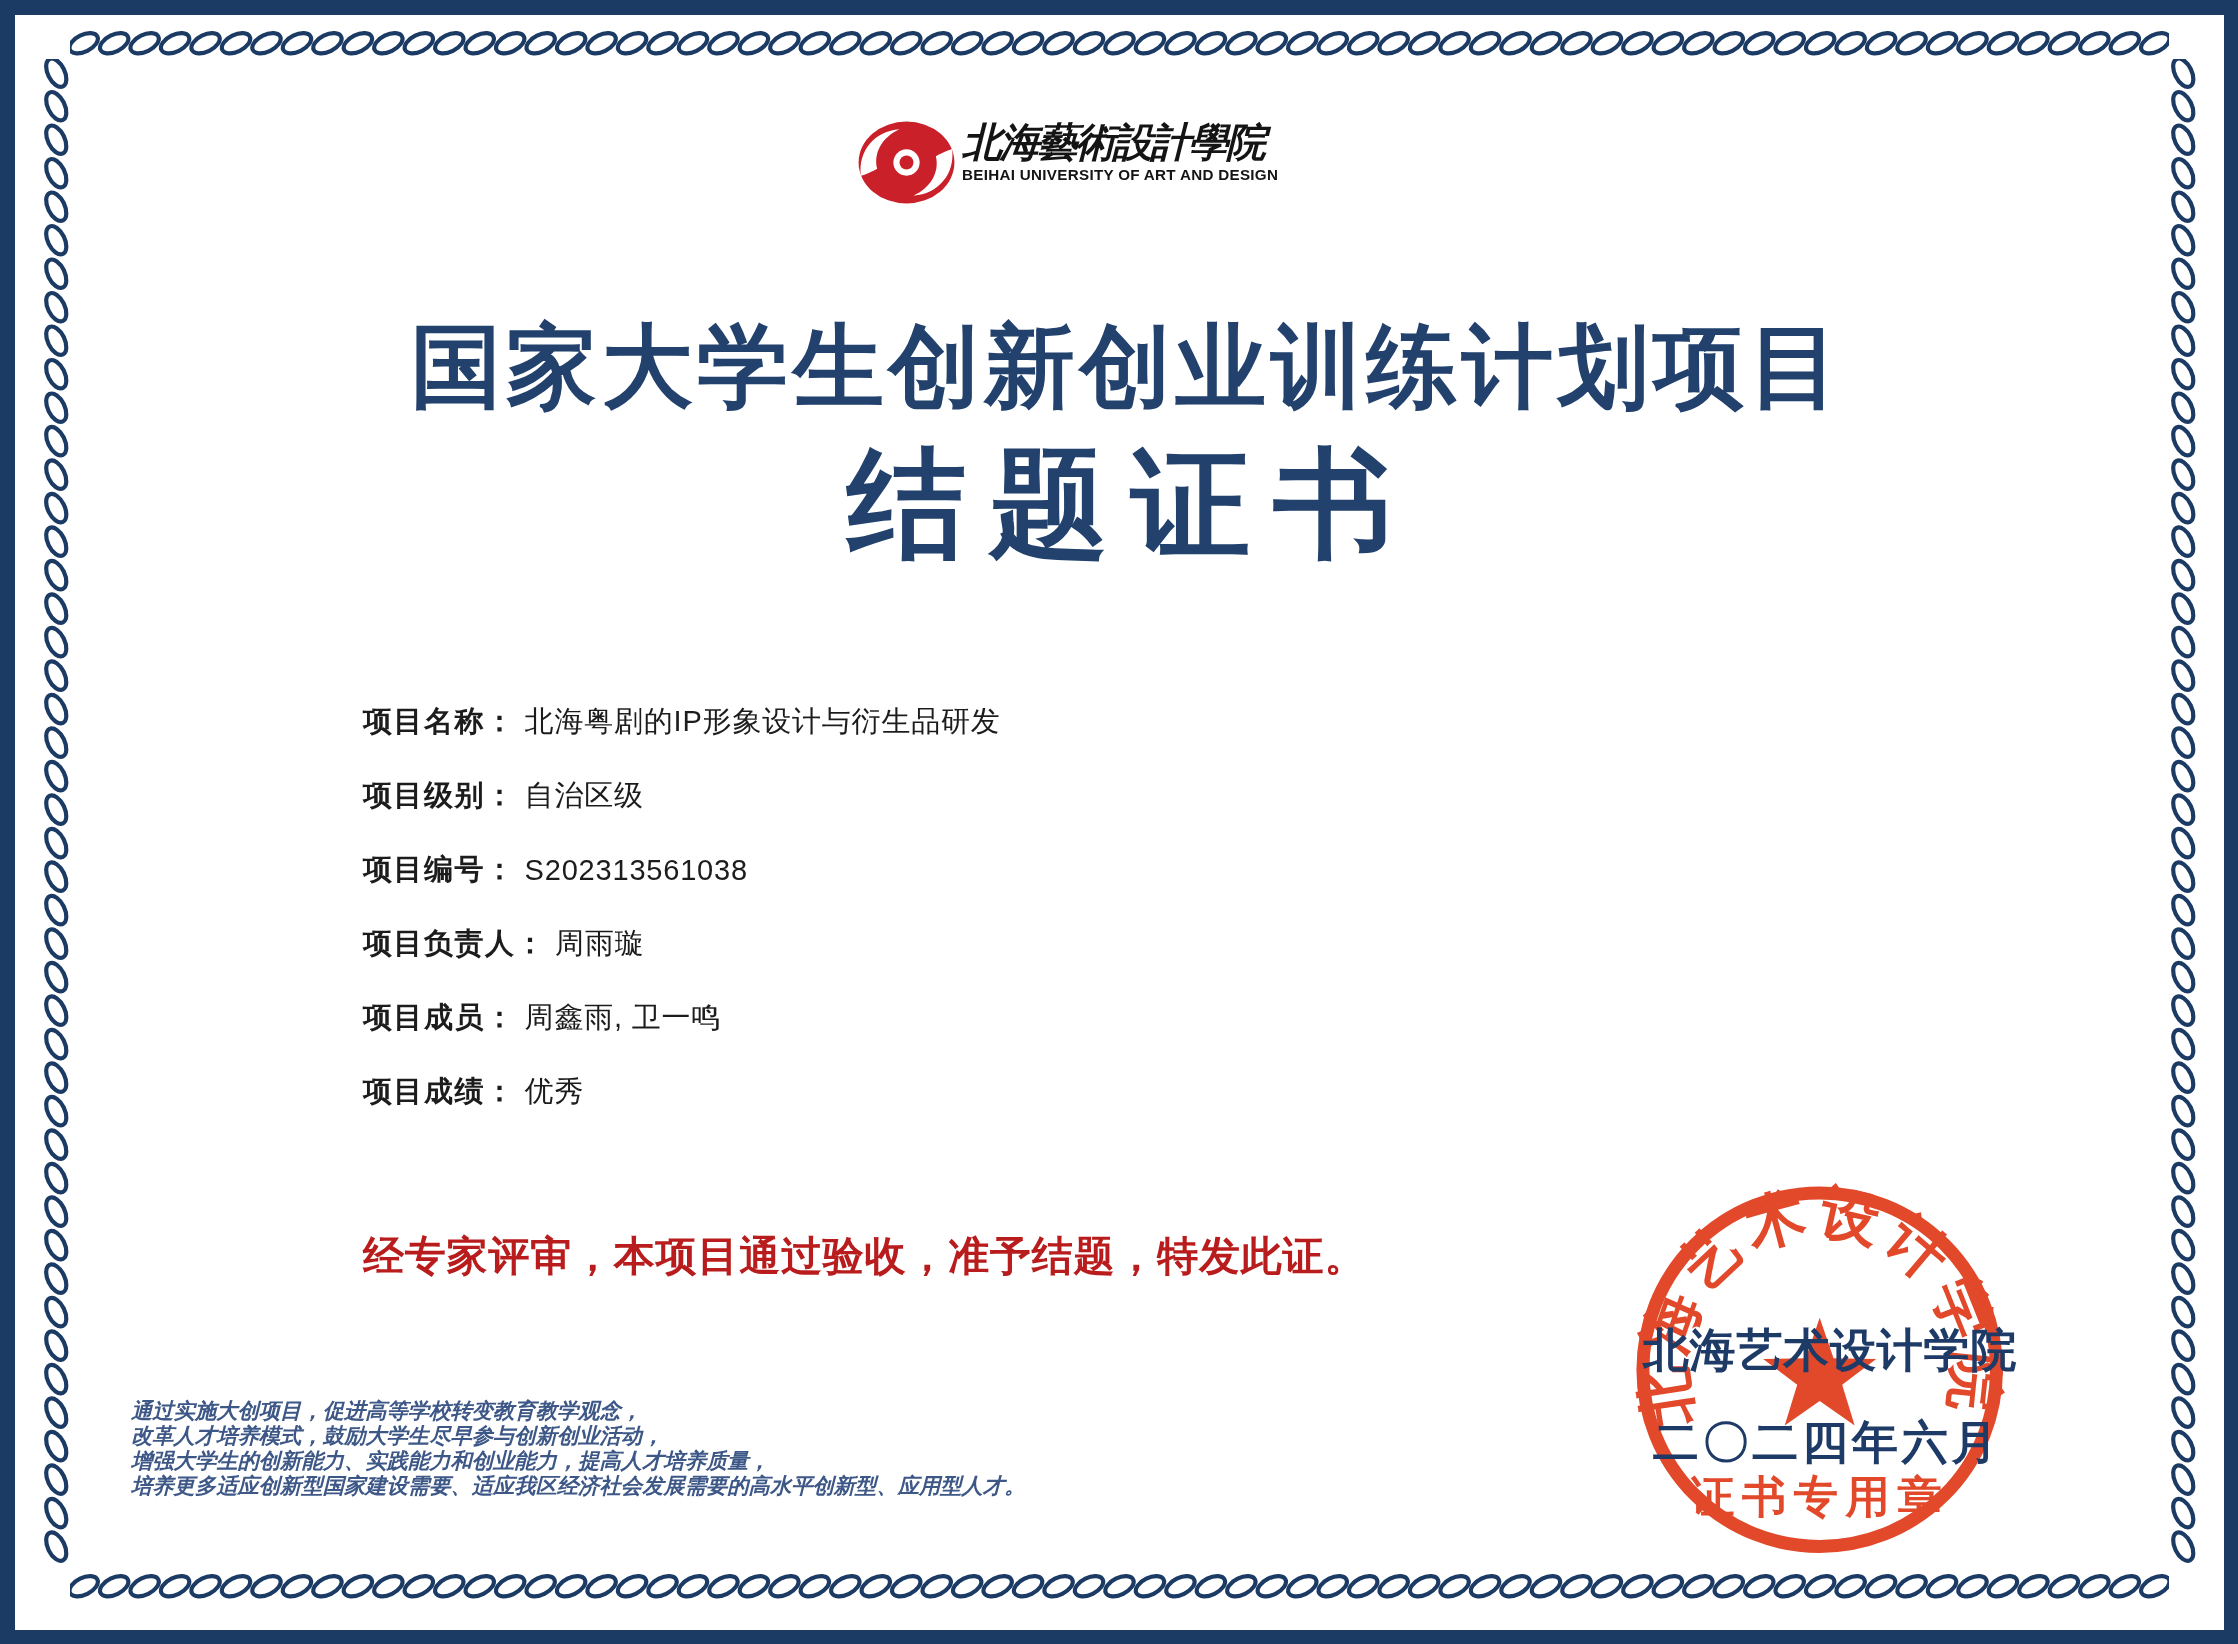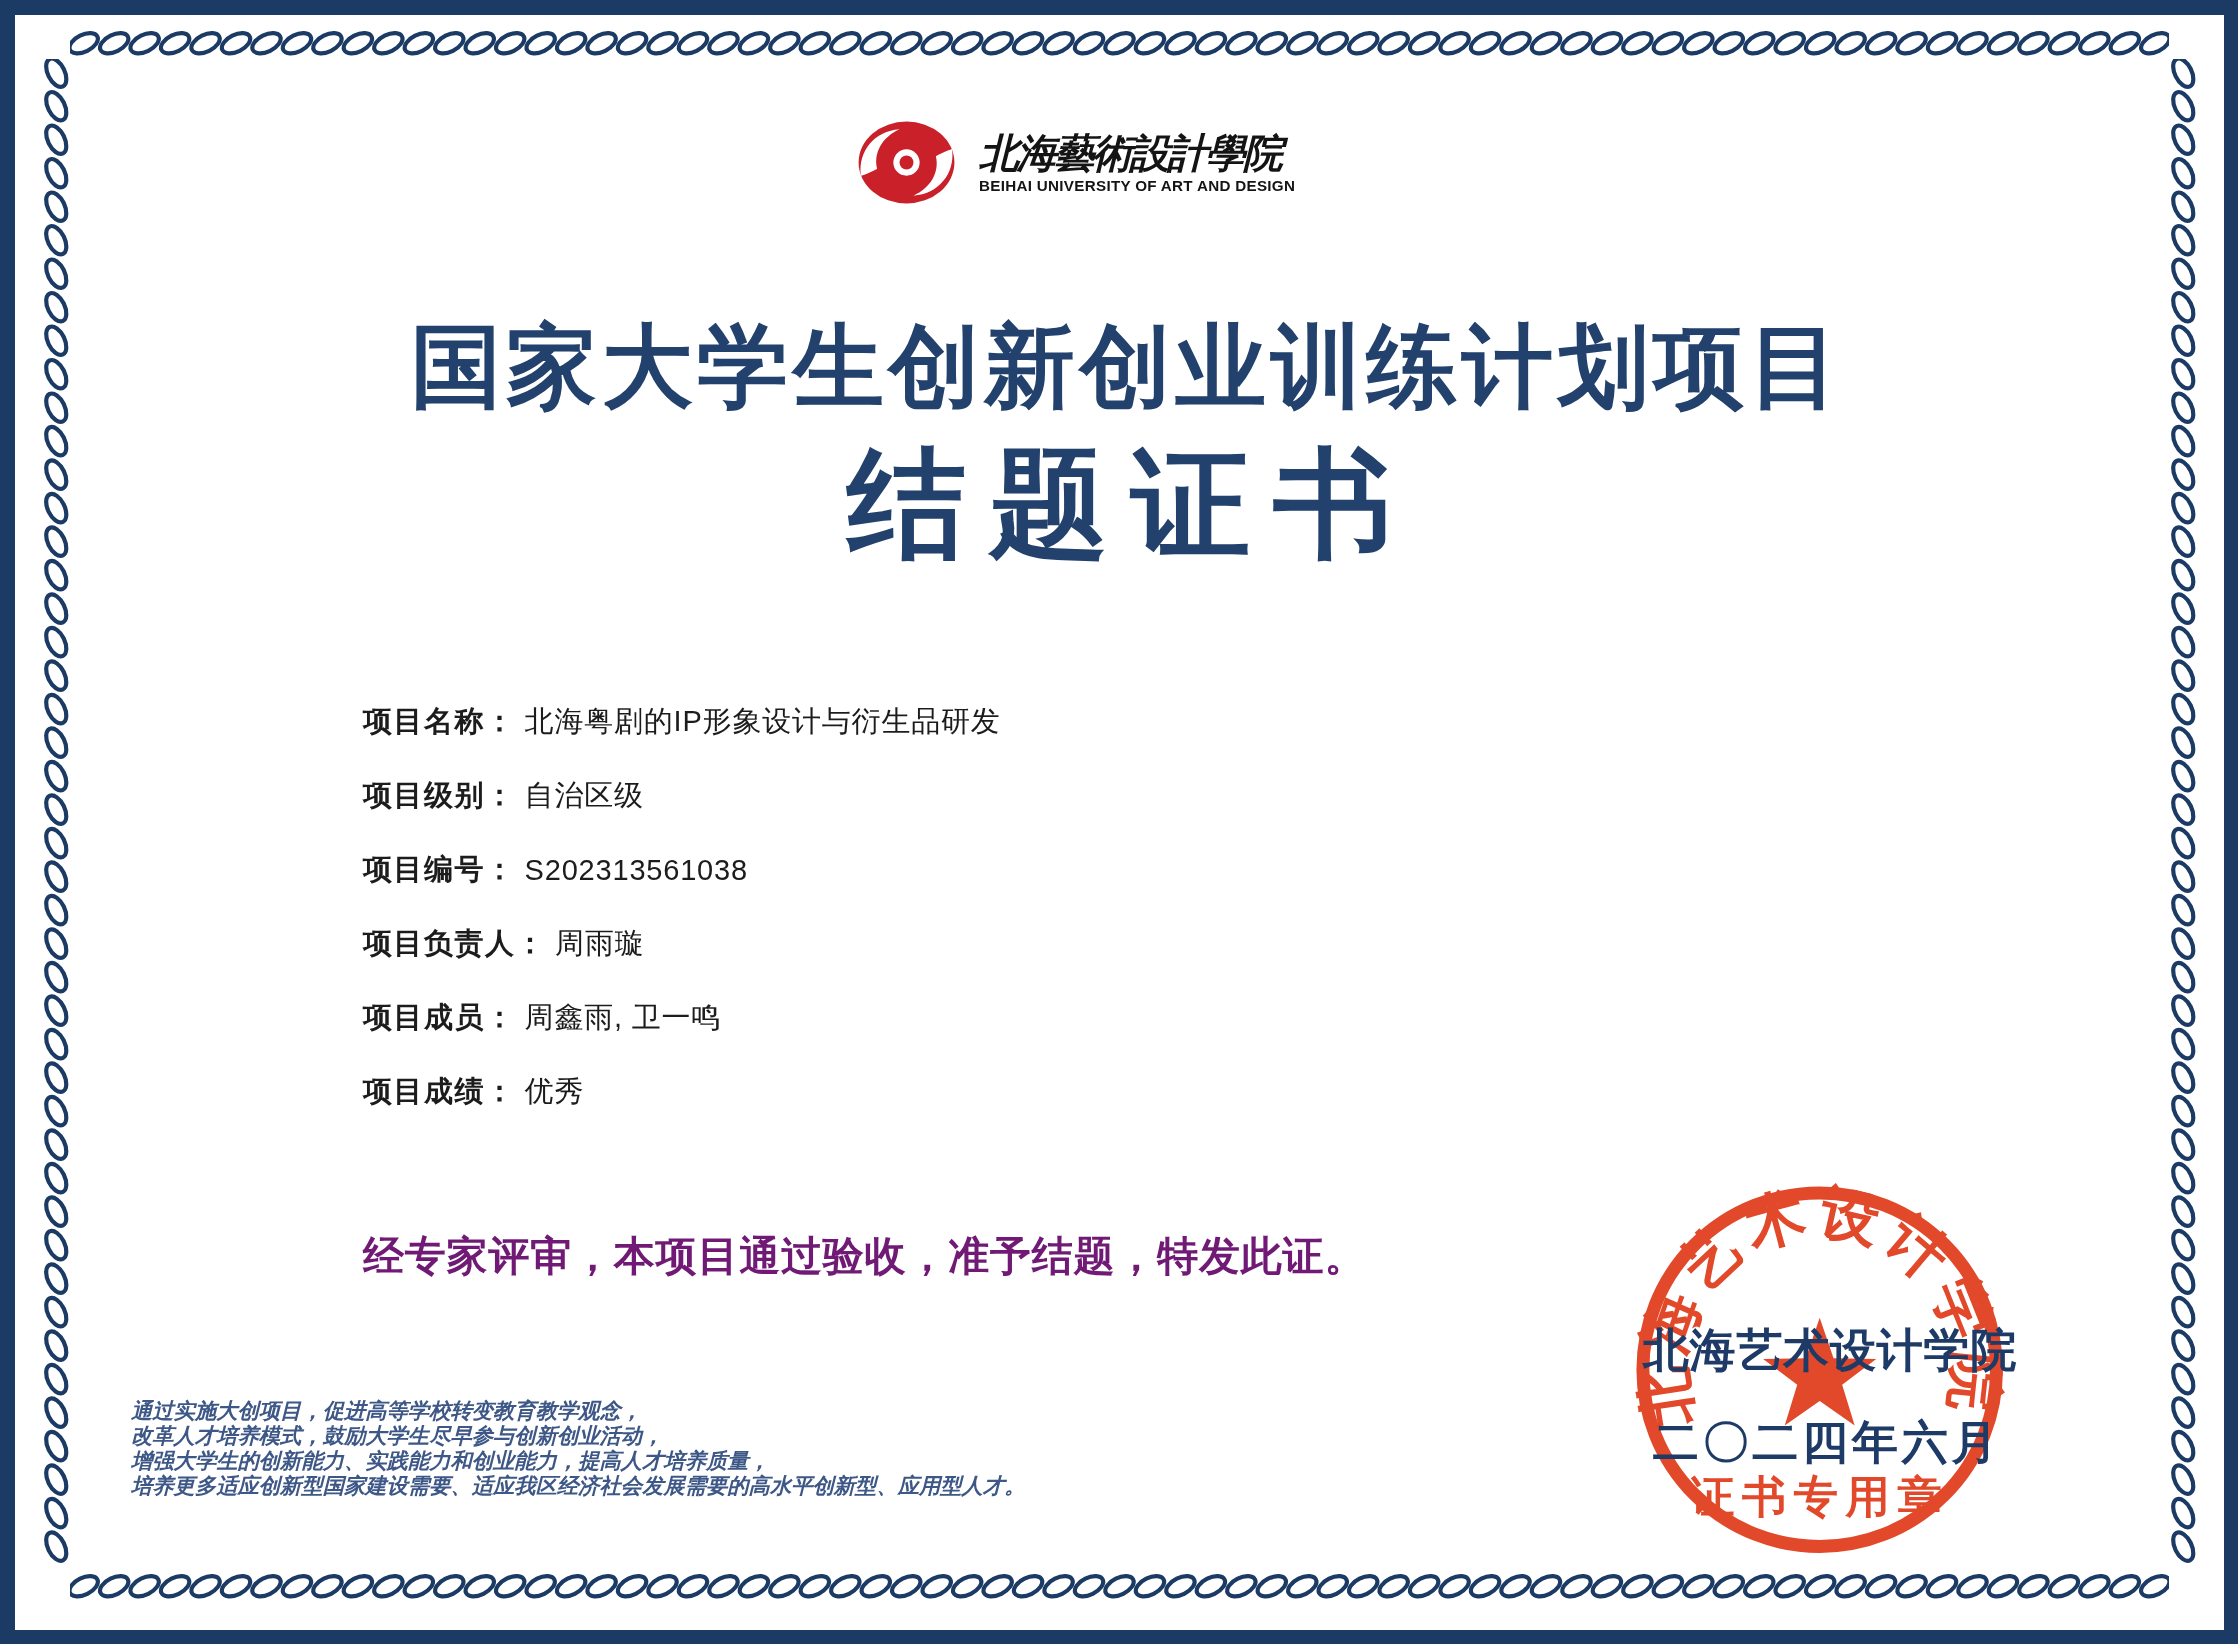--- a/index.html
+++ b/index.html
@@ -10,21 +10,21 @@
   
   .frame-outer{position:absolute;inset:0;border:15.2px solid #1b3a64;box-sizing:border-box;}
   
   .rope{position:absolute;}
   #rope-top{left:70px;top:27.4px;}
   #rope-bottom{left:70px;top:1570px;}
   #rope-left{left:40px;top:59px;}
   #rope-right{left:2167px;top:59px;}
 
   
-  .logo-block{position:absolute;left:856px;top:120px;display:flex;align-items:center;gap:22px;}
+  .logo-block{position:absolute;left:856px;top:120px;display:flex;gap:5px;}
   .logo-textcol{display:flex;flex-direction:column;align-items:flex-start;}
   .logo-cn{
     font-family:"DejaVu Serif",serif;font-style:italic;font-weight:bold;
     font-size:40px;color:#141414;letter-spacing:-2.3px;white-space:nowrap;line-height:1.1;
   }
   .logo-en{
     font-family:"Liberation Sans",sans-serif;font-weight:bold;font-size:15.2px;
     color:#141414;letter-spacing:0.3px;white-space:nowrap;margin-top:1.5px;
   }
 
@@ -41,21 +41,21 @@
   }
 
   
   .fields{position:absolute;left:363px;top:685px;color:#1c1c1c;font-size:29px;}
   .field-row{height:74px;display:flex;align-items:center;white-space:nowrap;}
   .field-label{font-weight:700;letter-spacing:1.5px;}
   .field-value{font-weight:400;margin-left:9.1px;letter-spacing:0.8px;}
 
   .statement{
     position:absolute;left:363px;top:1229px;font-size:41px;font-weight:700;
-    color:#701a75;letter-spacing:0.8px;white-space:nowrap;
+    color:#b91c1c;letter-spacing:0.8px;white-space:nowrap;
   }
 
   
   .footnote{
     position:absolute;left:131px;top:1400px;
     font-family:Liberation Mono, monospace;font-style:italic;font-weight:600;
     font-size:21.3px;line-height:25px;color:#3d5787;white-space:nowrap;
   }
 
   

